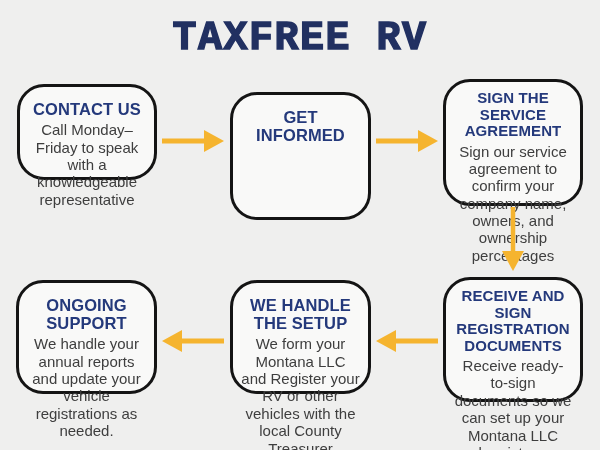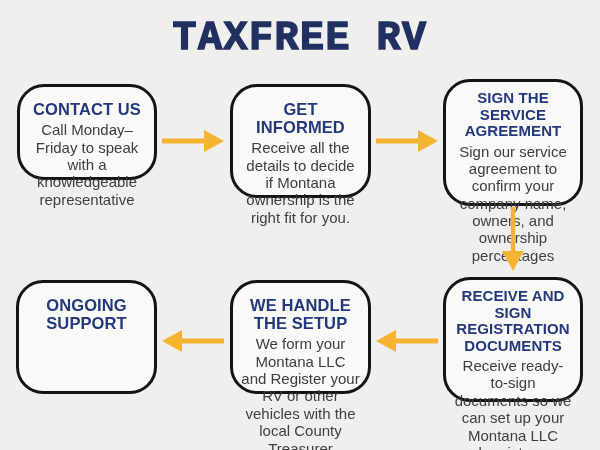--- a/index.html
+++ b/index.html
@@ -29,21 +29,21 @@
   }
   .box{
     position:absolute;
     background:var(--box_fill);
     border:3px solid var(--box_border);
     border-radius:27px;
     text-align:center;
     padding:13px 8px 6px 8px;
   }
   #box-0{left:17px;top:84px;width:140px;height:96px;}
-  #box-1{left:230px;top:84px;width:141px;height:114px;}
+  #box-1{left:230px;top:92px;width:141px;height:128px;}
   #box-2{left:443px;top:79px;width:140px;height:127px;padding-top:8px;}
   #box-3{left:443px;top:277px;width:140px;height:125px;padding-top:8px;}
   #box-4{left:230px;top:280px;width:141px;height:114px;}
   #box-5{left:16px;top:280px;width:141px;height:114px;}
   .heading{
     color:var(--heading);
     font-weight:700;
     font-size:16.5px;
     line-height:1.1;
     letter-spacing:0.1px;
@@ -69,40 +69,40 @@
 
   <h1 class="title">TAXFREE RV</h1>
 
   <section class="box" id="box-0">
     <div class="heading">CONTACT US</div>
     <div class="body-text">Call Monday–Friday to speak with a knowledgeable representative</div>
   </section>
 
   <section class="box" id="box-1">
     <div class="heading">GET INFORMED</div>
-    <div class="body-text">Receive all the details to decide if Montana ownership is the right fit for you.</div>
   </section>
 
   <section class="box" id="box-2">
     <div class="heading small">SIGN THE SERVICE AGREEMENT</div>
     <div class="body-text">Sign our service agreement to confirm your company name, owners, and ownership percentages</div>
   </section>
 
   <section class="box" id="box-4">
     <div class="heading">WE HANDLE THE SETUP</div>
     <div class="body-text">We form your Montana LLC and Register your RV or other vehicles with the local County Treasurer</div>
   </section>
 
   <section class="box" id="box-3">
     <div class="heading small">RECEIVE AND SIGN REGISTRATION DOCUMENTS</div>
     <div class="body-text">Receive ready-to-sign documents so we can set up your Montana LLC and register your vehicle(s)</div>
   </section>
 
   <section class="box" id="box-5">
     <div class="heading">ONGOING SUPPORT</div>
+    <div class="body-text">We handle your annual reports and update your vehicle registrations as needed.</div>
   </section>
 
   <svg class="arrow" id="arrow-0" width="66" height="26" viewBox="0 0 66 26">
     <line x1="2" y1="13" x2="46" y2="13" stroke="currentColor" stroke-width="5"></line>
     <polygon points="44,2 64,13 44,24" fill="currentColor"></polygon>
   </svg>
 
   <svg class="arrow" id="arrow-1" width="66" height="26" viewBox="0 0 66 26">
     <line x1="2" y1="13" x2="46" y2="13" stroke="currentColor" stroke-width="5"></line>
     <polygon points="44,2 64,13 44,24" fill="currentColor"></polygon>

